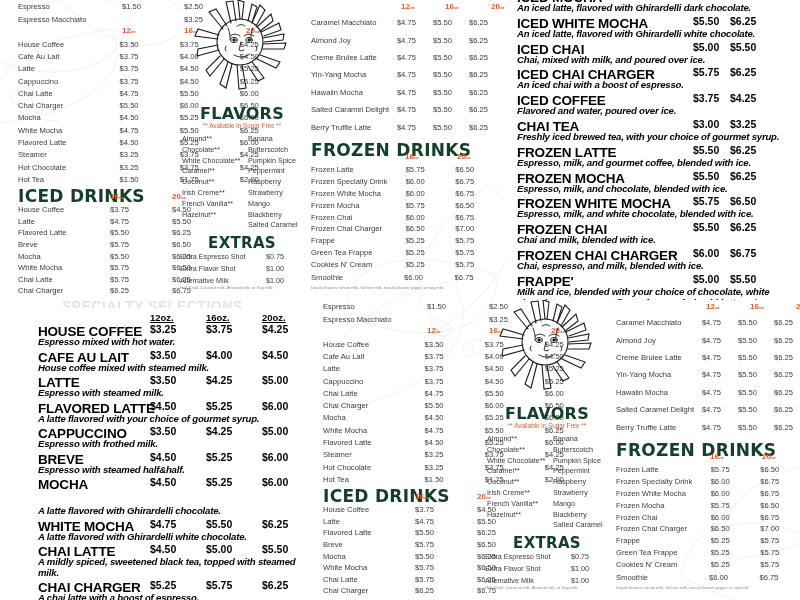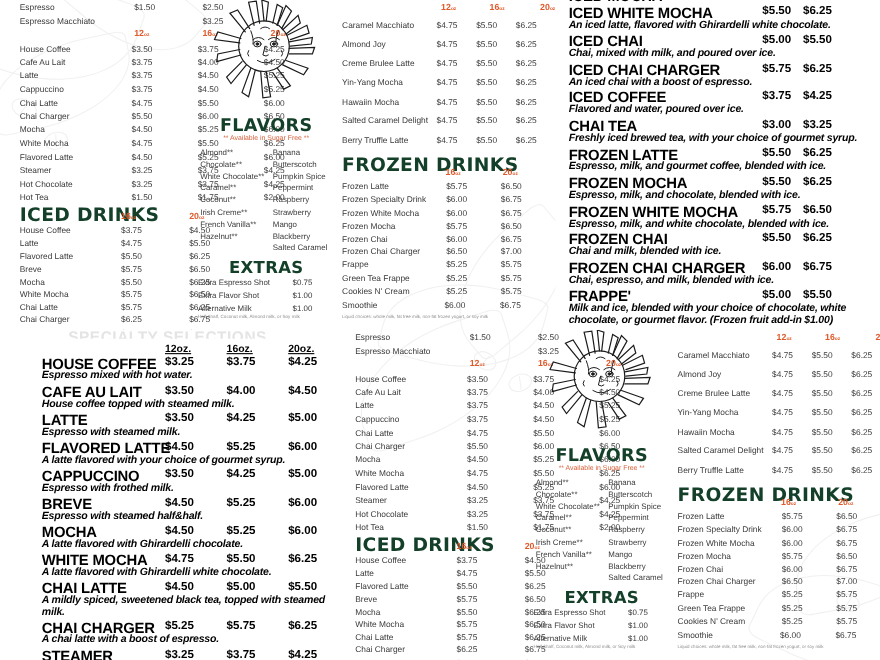--- a/index.html
+++ b/index.html
@@ -778,41 +778,41 @@
       <span class="hdr" style="position: absolute; left: 56px;">16oz.</span>
       <span class="hdr" style="position: absolute; left: 112px;">20oz.</span>
     </div>
   <div style="position:absolute;left:38px;top:22px;width:264px;">
       <div style="position: relative;">
         <div style="position: relative; height: 15px;"><span class="itm" style="font-size: 13.5px;">HOUSE COFFEE</span><span class="p" style="position: absolute; left: 112px; top: 1px; font-size: 10.5px;">$3.25</span><span class="p" style="position: absolute; left: 168px; top: 1px; font-size: 10.5px;">$3.75</span><span class="p" style="position: absolute; left: 224px; top: 1px; font-size: 10.5px;">$4.25</span></div>
         <div class="dsc" style="font-size: 9.6px; line-height: 10.5px;">Espresso mixed with hot water.</div>
       </div>
       <div style="position: relative;">
         <div style="position: relative; height: 15px;"><span class="itm" style="font-size: 13.5px;">CAFE AU LAIT</span><span class="p" style="position: absolute; left: 112px; top: 1px; font-size: 10.5px;">$3.50</span><span class="p" style="position: absolute; left: 168px; top: 1px; font-size: 10.5px;">$4.00</span><span class="p" style="position: absolute; left: 224px; top: 1px; font-size: 10.5px;">$4.50</span></div>
-        <div class="dsc" style="font-size: 9.6px; line-height: 10.5px;">House coffee topped with steamed milk.</div>
+        <div class="dsc" style="font-size: 9.6px; line-height: 10.5px;">House coffee mixed with steamed milk.</div>
       </div>
       <div style="position: relative;">
         <div style="position: relative; height: 15px;"><span class="itm" style="font-size: 13.5px;">LATTE</span><span class="p" style="position: absolute; left: 112px; top: 1px; font-size: 10.5px;">$3.50</span><span class="p" style="position: absolute; left: 168px; top: 1px; font-size: 10.5px;">$4.25</span><span class="p" style="position: absolute; left: 224px; top: 1px; font-size: 10.5px;">$5.00</span></div>
         <div class="dsc" style="font-size: 9.6px; line-height: 10.5px;">Espresso with steamed milk.</div>
       </div>
       <div style="position: relative;">
         <div style="position: relative; height: 15px;"><span class="itm" style="font-size: 13.5px;">FLAVORED LATTE</span><span class="p" style="position: absolute; left: 112px; top: 1px; font-size: 10.5px;">$4.50</span><span class="p" style="position: absolute; left: 168px; top: 1px; font-size: 10.5px;">$5.25</span><span class="p" style="position: absolute; left: 224px; top: 1px; font-size: 10.5px;">$6.00</span></div>
         <div class="dsc" style="font-size: 9.6px; line-height: 10.5px;">A latte flavored with your choice of gourmet syrup.</div>
       </div>
       <div style="position: relative;">
         <div style="position: relative; height: 15px;"><span class="itm" style="font-size: 13.5px;">CAPPUCCINO</span><span class="p" style="position: absolute; left: 112px; top: 1px; font-size: 10.5px;">$3.50</span><span class="p" style="position: absolute; left: 168px; top: 1px; font-size: 10.5px;">$4.25</span><span class="p" style="position: absolute; left: 224px; top: 1px; font-size: 10.5px;">$5.00</span></div>
         <div class="dsc" style="font-size: 9.6px; line-height: 10.5px;">Espresso with frothed milk.</div>
       </div>
       <div style="position: relative;">
         <div style="position: relative; height: 15px;"><span class="itm" style="font-size: 13.5px;">BREVE</span><span class="p" style="position: absolute; left: 112px; top: 1px; font-size: 10.5px;">$4.50</span><span class="p" style="position: absolute; left: 168px; top: 1px; font-size: 10.5px;">$5.25</span><span class="p" style="position: absolute; left: 224px; top: 1px; font-size: 10.5px;">$6.00</span></div>
         <div class="dsc" style="font-size: 9.6px; line-height: 10.5px;">Espresso with steamed half&amp;half.</div>
       </div>
       <div style="position: relative;">
         <div style="position: relative; height: 15px;"><span class="itm" style="font-size: 13.5px;">MOCHA</span><span class="p" style="position: absolute; left: 112px; top: 1px; font-size: 10.5px;">$4.50</span><span class="p" style="position: absolute; left: 168px; top: 1px; font-size: 10.5px;">$5.25</span><span class="p" style="position: absolute; left: 224px; top: 1px; font-size: 10.5px;">$6.00</span></div>
-        <div class="dsc" style="font-size: 9.6px; line-height: 10.5px;">A latte flavored with Ghirardelli chocolate.</div>
+        <div class="dsc" style="font-size: 9.6px; line-height: 10.5px; margin-top: 16px;">A latte flavored with Ghirardelli chocolate.</div>
       </div>
       <div style="position: relative;">
         <div style="position: relative; height: 15px;"><span class="itm" style="font-size: 13.5px;">WHITE MOCHA</span><span class="p" style="position: absolute; left: 112px; top: 1px; font-size: 10.5px;">$4.75</span><span class="p" style="position: absolute; left: 168px; top: 1px; font-size: 10.5px;">$5.50</span><span class="p" style="position: absolute; left: 224px; top: 1px; font-size: 10.5px;">$6.25</span></div>
         <div class="dsc" style="font-size: 9.6px; line-height: 10.5px;">A latte flavored with Ghirardelli white chocolate.</div>
       </div>
       <div style="position: relative;">
         <div style="position: relative; height: 15px;"><span class="itm" style="font-size: 13.5px;">CHAI LATTE</span><span class="p" style="position: absolute; left: 112px; top: 1px; font-size: 10.5px;">$4.50</span><span class="p" style="position: absolute; left: 168px; top: 1px; font-size: 10.5px;">$5.00</span><span class="p" style="position: absolute; left: 224px; top: 1px; font-size: 10.5px;">$5.50</span></div>
         <div class="dsc" style="font-size: 9.6px; line-height: 10.5px;">A mildly spiced, sweetened black tea, topped with steamed milk.</div>
       </div>
       <div style="position: relative;">
@@ -822,20 +822,21 @@
       <div style="position: relative;">
         <div style="position: relative; height: 15px;"><span class="itm" style="font-size: 13.5px;">STEAMER</span><span class="p" style="position: absolute; left: 112px; top: 1px; font-size: 10.5px;">$3.25</span><span class="p" style="position: absolute; left: 168px; top: 1px; font-size: 10.5px;">$3.75</span><span class="p" style="position: absolute; left: 224px; top: 1px; font-size: 10.5px;">$4.25</span></div>
       </div>
     </div>
 </div>
 
 <div class="ovl" style="left:505px;top:0;width:295px;height:300px;overflow:hidden;">
   <div style="position:absolute;left:12px;top:-12px;width:283px;">
       <div style="position: relative;">
         <div style="position: relative; height: 15px;"><span class="itm" style="font-size: 13.5px;">ICED MOCHA</span><span class="p" style="position: absolute; left: 176px; top: 1px; font-size: 10.5px;">$5.25</span><span class="p" style="position: absolute; left: 213px; top: 1px; font-size: 10.5px;">$6.00</span></div>
+        <div class="dsc" style="font-size: 9.6px; line-height: 10.8px;">An iced latte, flavored with Ghirardelli dark chocolate.</div>
       </div>
       <div style="position: relative;">
         <div style="position: relative; height: 15px;"><span class="itm" style="font-size: 13.5px;">ICED WHITE MOCHA</span><span class="p" style="position: absolute; left: 176px; top: 1px; font-size: 10.5px;">$5.50</span><span class="p" style="position: absolute; left: 213px; top: 1px; font-size: 10.5px;">$6.25</span></div>
         <div class="dsc" style="font-size: 9.6px; line-height: 10.8px;">An iced latte, flavored with Ghirardelli white chocolate.</div>
       </div>
       <div style="position: relative;">
         <div style="position: relative; height: 15px;"><span class="itm" style="font-size: 13.5px;">ICED CHAI</span><span class="p" style="position: absolute; left: 176px; top: 1px; font-size: 10.5px;">$5.00</span><span class="p" style="position: absolute; left: 213px; top: 1px; font-size: 10.5px;">$5.50</span></div>
         <div class="dsc" style="font-size: 9.6px; line-height: 10.8px;">Chai, mixed with milk, and poured over ice.</div>
       </div>
       <div style="position: relative;">

